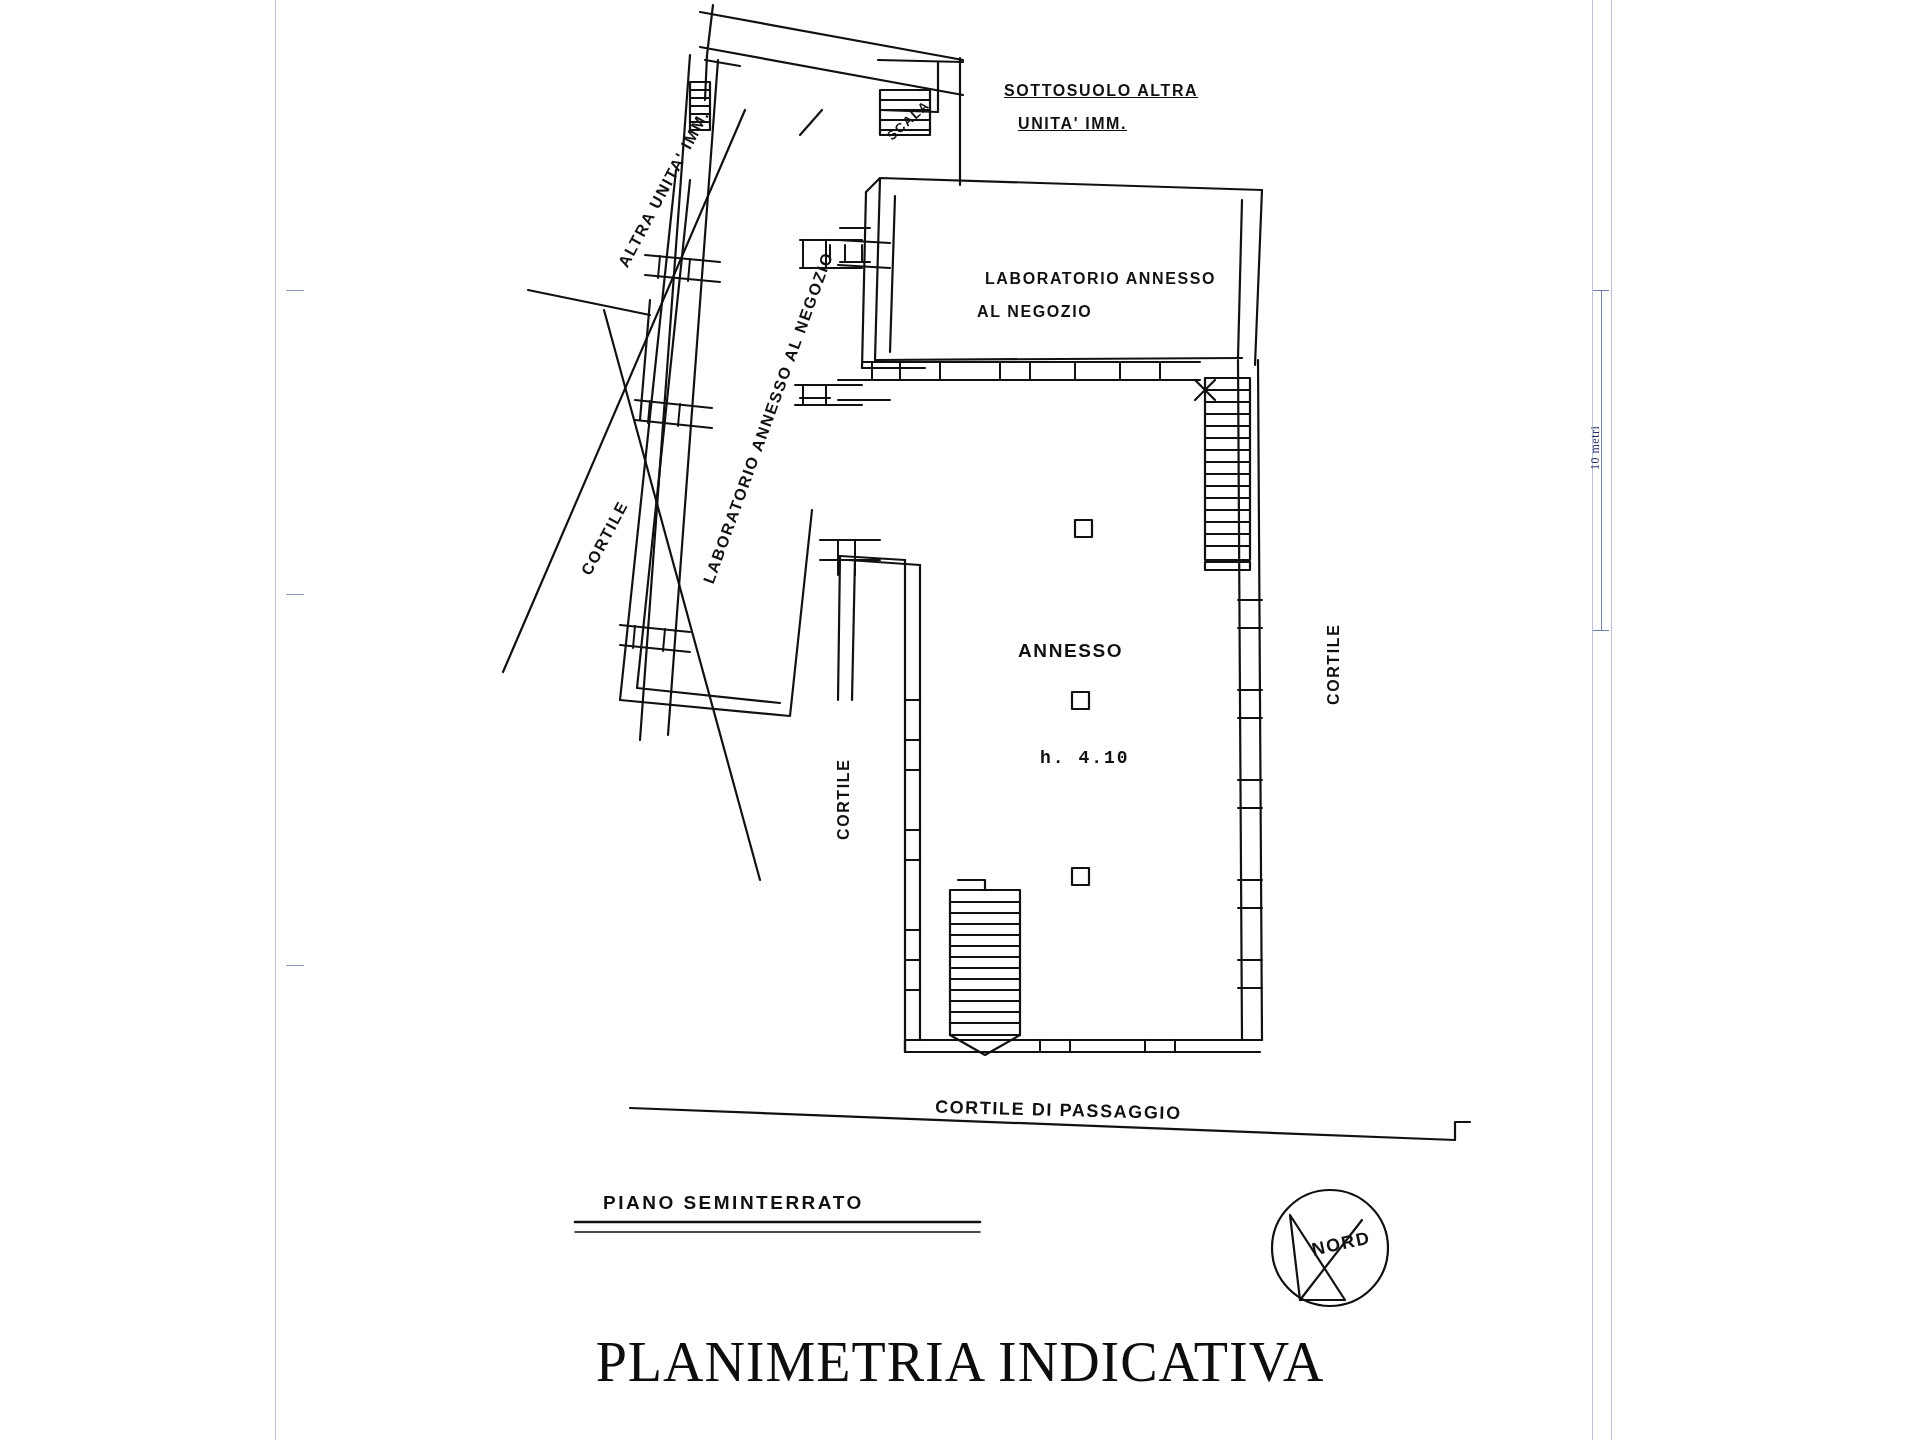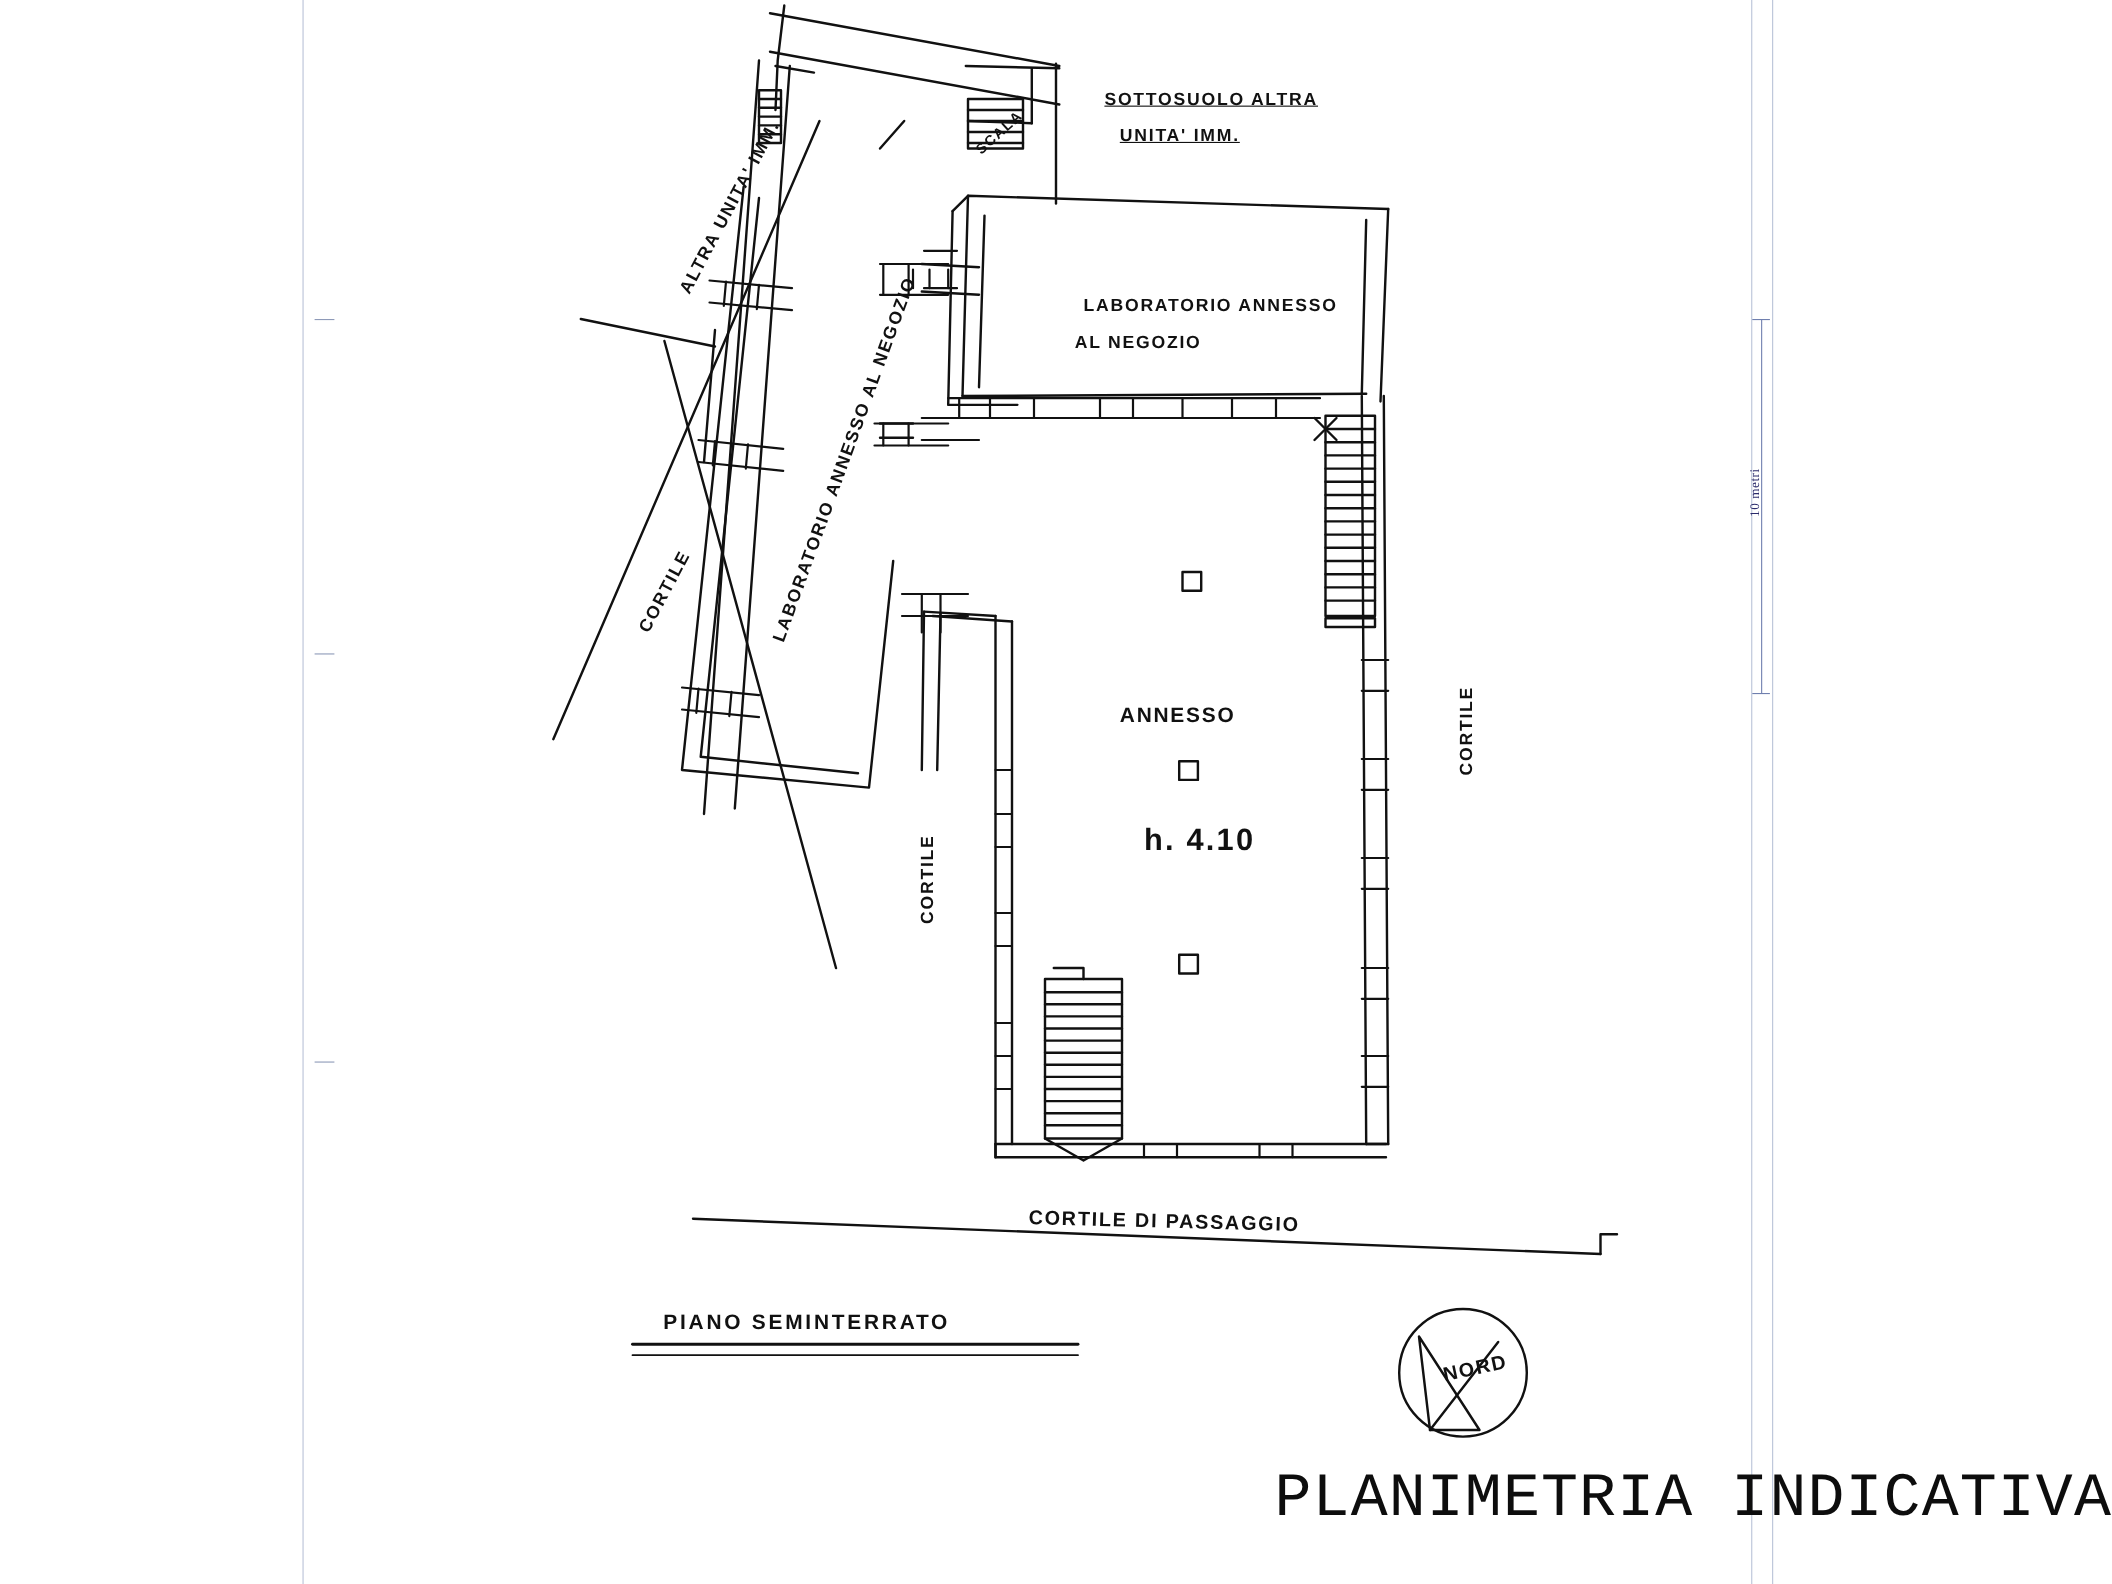--- a/index.html
+++ b/index.html
@@ -67,22 +67,22 @@
   }
   .hand.small { font-size: 15px; letter-spacing: 1.4px; }
   .rot-90 { transform: rotate(-90deg); transform-origin: left top; }
   .rot-62 { transform: rotate(-62deg); transform-origin: left top; }
   .rot-70 { transform: rotate(-70deg); transform-origin: left top; }
   #title-main {
     position: absolute;
     left: 0;
     top: 1330px;
     width: 1920px;
-    text-align: right;
-    font-family: Liberation Mono, monospace;
+    text-align: center;
+    font-family: Liberation Serif, serif;
     font-size: 56px;
     color: #0d0d0d;
     letter-spacing: 1px;
   }
   .plan-svg {
     position: absolute;
     left: 0;
     top: 0;
   }
 </style>
@@ -232,21 +232,21 @@
   <div class="hand" style="left:977px; top:303px;">AL NEGOZIO</div>
 
   <div class="hand rot-62" style="left:578px; top:570px;">CORTILE</div>
 
   <div class="hand rot-90" style="left:835px; top:840px;">CORTILE</div>
 
   <div class="hand rot-90" style="left:1325px; top:705px;">CORTILE</div>
 
   <div class="hand" style="left:1018px; top:640px; font-size:19px;">ANNESSO</div>
 
-  <div class="hand" style="left:1040px; top:748px; font-size:28px; letter-spacing:2px;">h. 4.10</div>
+  <div class="hand" style="left:1040px; top:748px; font-size:18px; letter-spacing:2px;font-family:Liberation Mono, monospace;">h. 4.10</div>
 
   <div class="hand" style="left:935px; top:1100px; transform:rotate(1.5deg); font-size:18px;">CORTILE  DI  PASSAGGIO</div>
 
   <div class="hand small" style="left:884px; top:132px; transform:rotate(-42deg); transform-origin:left top; font-size:13px;">SCALA</div>
 
   <div class="hand" style="left:603px; top:1192px; font-size:19px; letter-spacing:2.5px;">PIANO SEMINTERRATO</div>
 
   <div class="hand" style="left:1310px; top:1240px; font-size:18px; transform:rotate(-12deg); transform-origin:left top;">NORD</div>
 
   <div id="title-main">PLANIMETRIA INDICATIVA</div>

